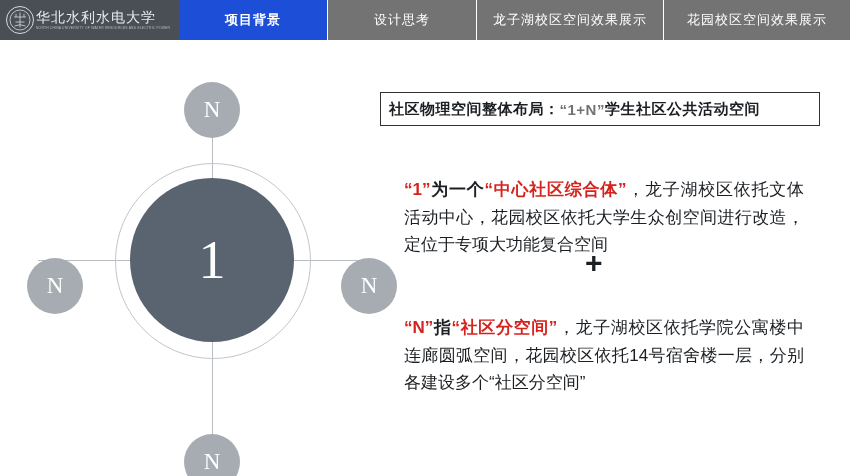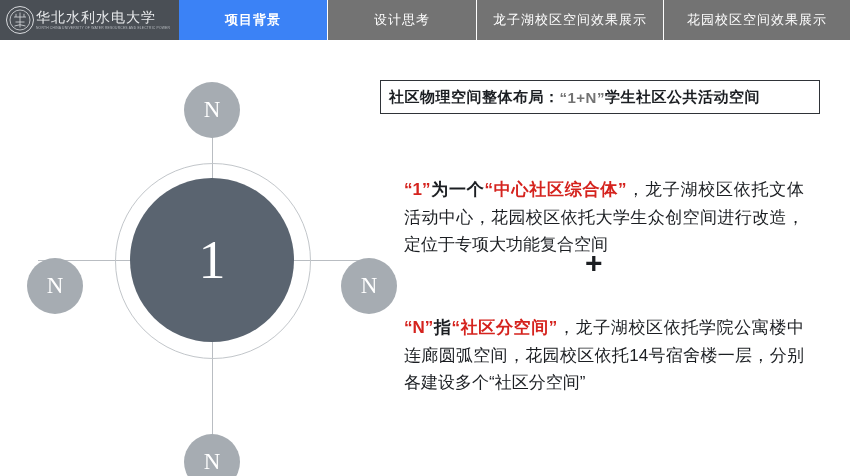--- a/index.html
+++ b/index.html
@@ -76,21 +76,21 @@
     display: flex;
     align-items: center;
     justify-content: center;
     font-size: 13px;
     color: #ffffff;
     background: #737373;
     letter-spacing: 1px;
     white-space: nowrap;
   }
   .nav-item.active {
-    background: #3b82f6;
+    background: #1d4ed8;
     font-weight: bold;
   }
   .nav-sep {
     width: 1px;
     background: #ffffff;
     flex: 0 0 auto;
   }
   .nav-w1 { width: 148px; }
   .nav-w2 { width: 148px; }
   .nav-w3 { width: 186px; text-align: center; }
@@ -166,21 +166,21 @@
   .right {
     position: absolute;
     left: 380px;
     top: 48px;
     width: 455px;
     height: 420px;
   }
   .headline {
     position: absolute;
     left: 0;
-    top: 32px;
+    top: 44px;
     width: 440px;
     height: 34px;
     border: 1px solid #2f3338;
     display: flex;
     align-items: center;
     padding-left: 8px;
     box-sizing: border-box;
     font-size: 15px;
     color: #1b1e22;
     font-weight: bold;

